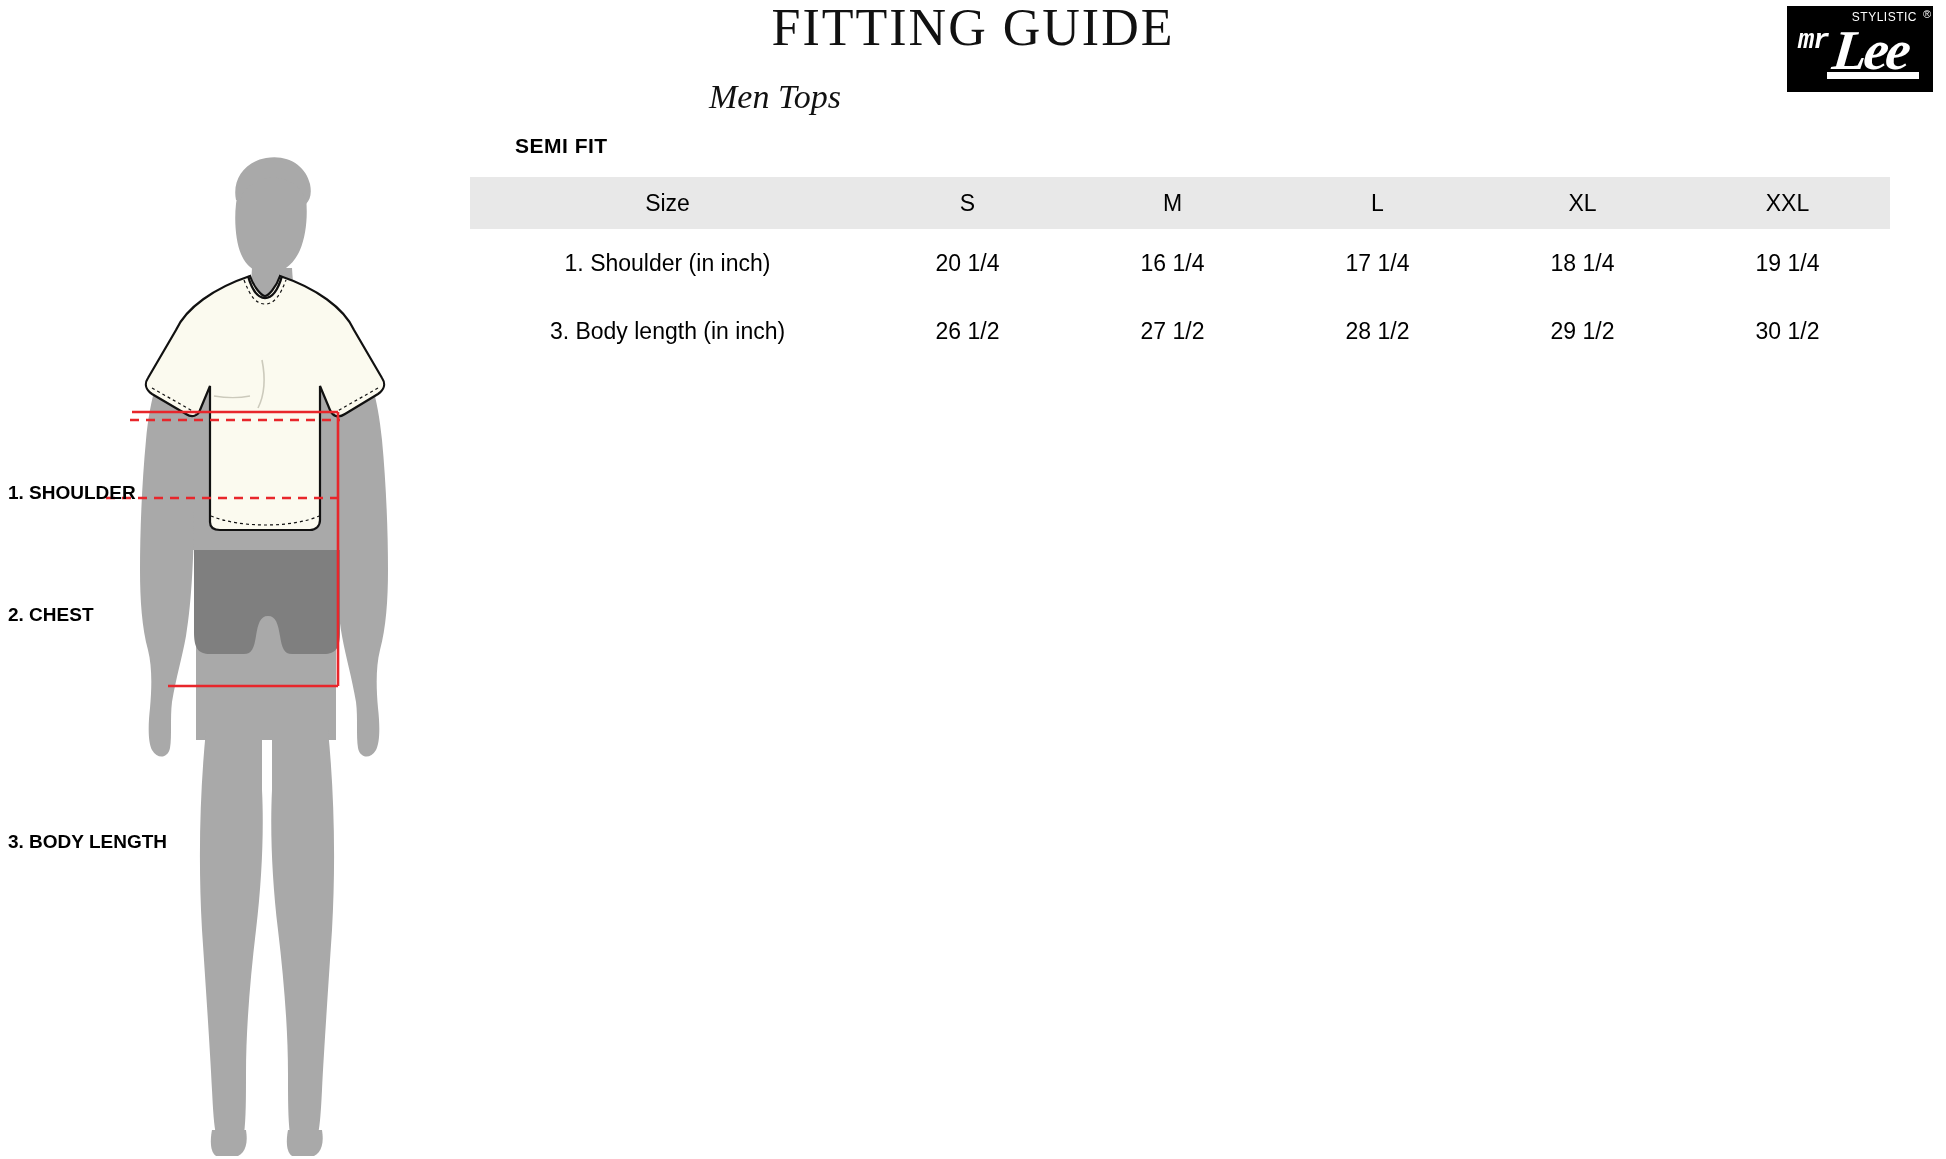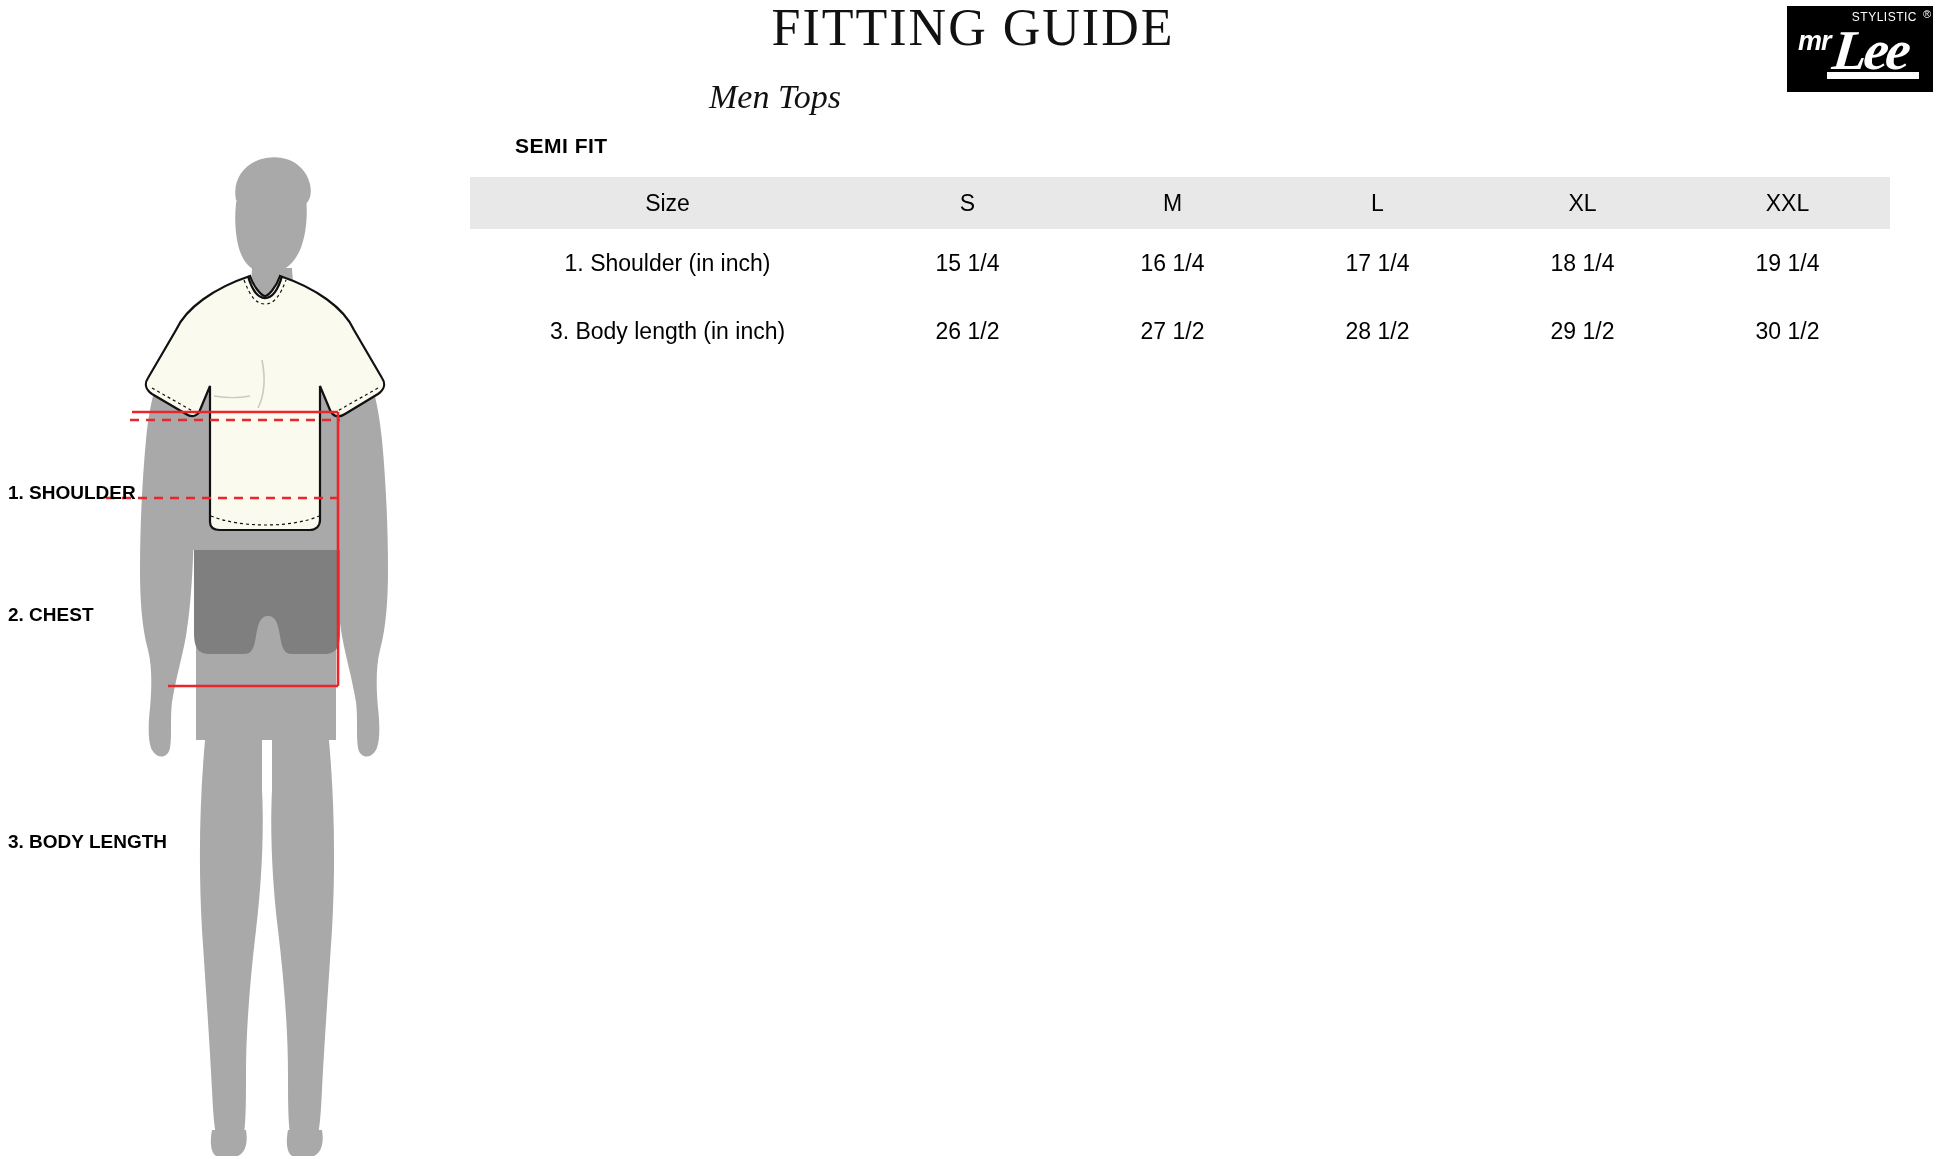--- a/index.html
+++ b/index.html
@@ -47,21 +47,21 @@
     left: 1787px;
     width: 146px;
     height: 86px;
     background: #000000;
   }
   .logo .mr {
     position: absolute;
     left: 11px;
     top: 20px;
     color: #ffffff;
-    font-family: Liberation Sans, sans-serif;
+    font-family: Liberation Mono, monospace;
     font-style: italic;
     font-weight: bold;
     font-size: 27px;
     letter-spacing: -1px;
   }
   .logo .lee {
     position: absolute;
     left: 46px;
     top: 12px;
     color: #ffffff;
@@ -253,21 +253,21 @@
         <th class="col-size">S</th>
         <th class="col-size">M</th>
         <th class="col-size">L</th>
         <th class="col-size">XL</th>
         <th class="col-size">XXL</th>
       </tr>
     </thead>
     <tbody>
       <tr>
         <td class="col-label">1. Shoulder (in inch)</td>
-        <td class="col-size">15 1/4</td>
+        <td class="col-size">20 1/4</td>
         <td class="col-size">16 1/4</td>
         <td class="col-size">17 1/4</td>
         <td class="col-size">18 1/4</td>
         <td class="col-size">19 1/4</td>
       </tr>
       <tr>
         <td class="col-label">3. Body length (in inch)</td>
         <td class="col-size">26 1/2</td>
         <td class="col-size">27 1/2</td>
         <td class="col-size">28 1/2</td>

